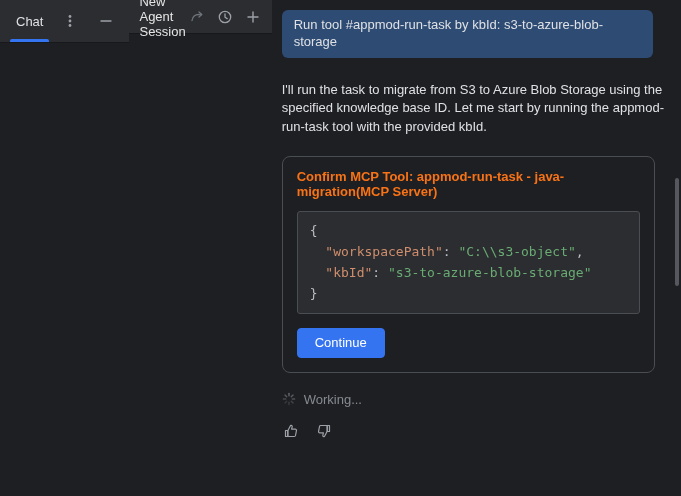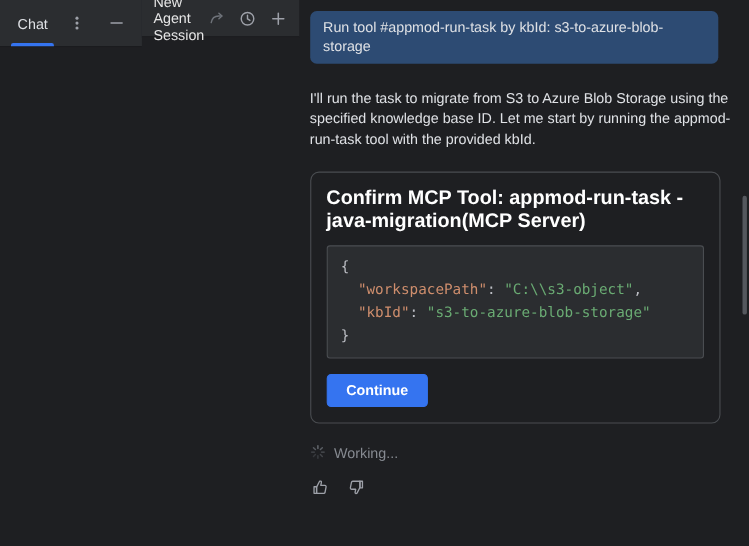--- a/index.html
+++ b/index.html
@@ -83,21 +83,21 @@
 
   
   .confirm-card {
     margin-top:20px;
     margin-right:16px;
     border:1px solid #4a4d51;
     border-radius:8px;
     padding:12px 14px 14px 14px;
     background:#1e1f22;
   }
-  .confirm-title { font-size:18px; font-weight:bold; color:#ffffff; }
+  .confirm-title { font-size:13px; font-weight:bold; color:#f97316; }
   .confirm-question { margin-top:11px; color:#dfe1e5; }
   .code-block {
     margin-top:12px;
     background:#2b2d30;
     border:1px solid #4a4d51;
     border-radius:3px;
     padding:9px 12px;
     font-family:"DejaVu Sans Mono", monospace;
     font-size:13px;
     line-height:1.6;
@@ -111,21 +111,20 @@
   .tok-punct{ color:#bcbec4; }
 
   .btn-row { margin-top:14px; display:flex; align-items:center; gap:13px; }
   .btn {
     font-family:"Liberation Sans", sans-serif;
     font-size:13px;
     border-radius:4px;
     padding:6px 17px;
     cursor:pointer;
     line-height:1.2;
-    font-weight:bold;
   }
   .btn-primary {
     background:#3574f0; color:#ffffff; border:1px solid #3574f0;
   }
   .btn-secondary {
     background:transparent; color:#dfe1e5; border:1px solid #5a5d63;
   }
 
   
   .status-row {

